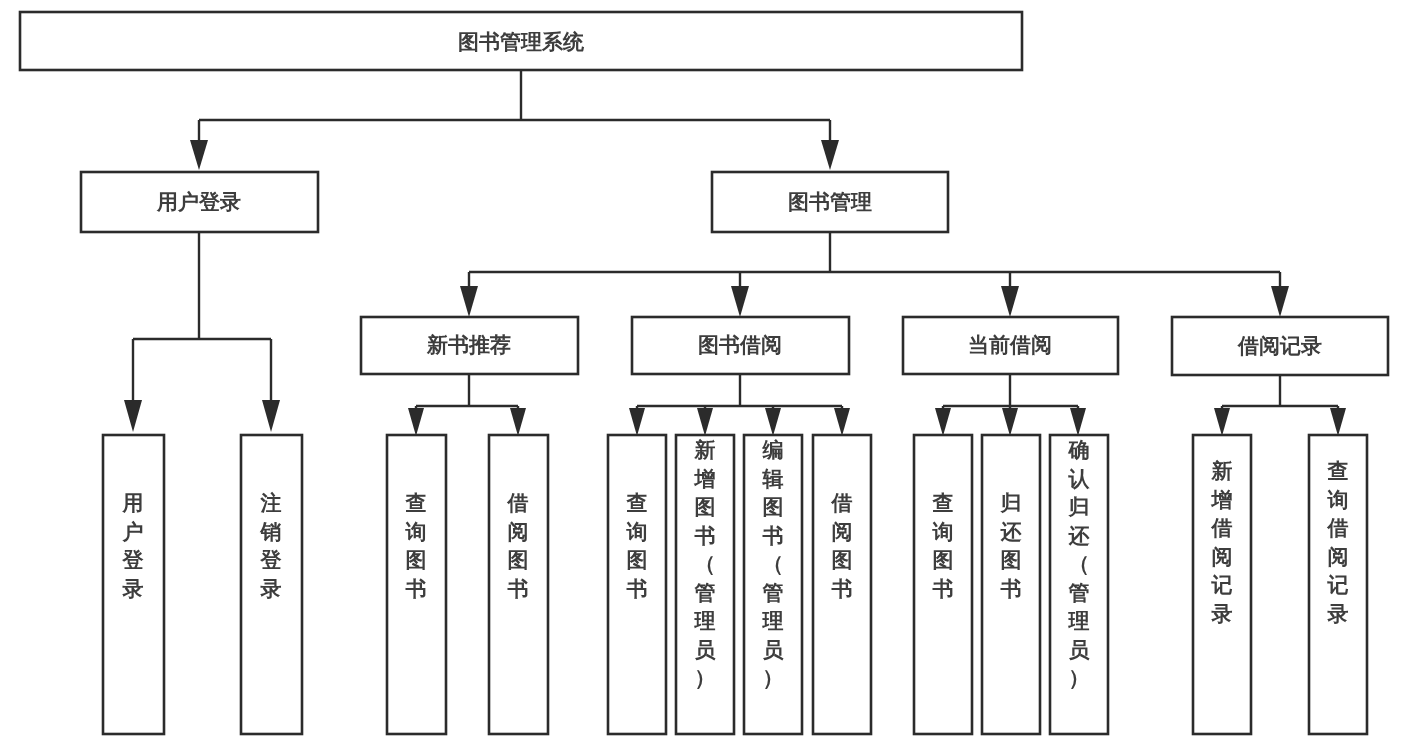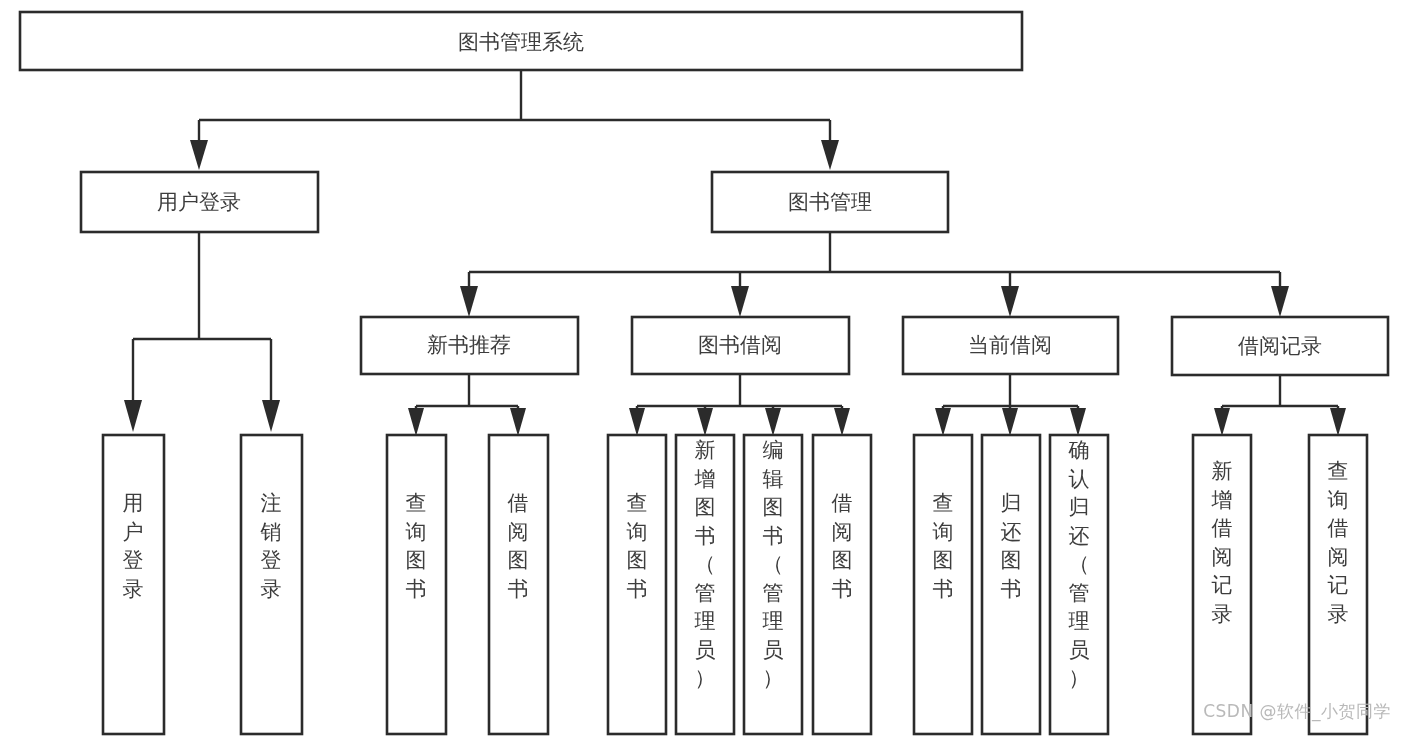--- a/index.html
+++ b/index.html
@@ -12,20 +12,21 @@
     width: 1405px;
     height: 747px;
     font-family: "DejaVu Sans", "Liberation Sans", sans-serif;
     overflow: hidden;
   }
   #diagram-root {
     position: relative;
     width: 1405px;
     height: 729px;
     background: #ffffff;
+    font-weight: bold;
   }
   svg#tree-svg {
     position: absolute;
     left: 0;
     top: 0;
     width: 1405px;
     height: 747px;
     display: block;
   }
   .node-box {
@@ -224,14 +225,13 @@
       <rect class="node-box" x="1193" y="435" width="58" height="299"></rect>
       <text class="leaf-label" x="1222" y="478"><tspan x="1222" y="478">新</tspan><tspan x="1222" y="506.5">增</tspan><tspan x="1222" y="535">借</tspan><tspan x="1222" y="563.5">阅</tspan><tspan x="1222" y="592">记</tspan><tspan x="1222" y="620.5">录</tspan></text>
     </g>
     <g>
       <rect class="node-box" x="1309" y="435" width="58" height="299"></rect>
       <text class="leaf-label" x="1338" y="478"><tspan x="1338" y="478">查</tspan><tspan x="1338" y="506.5">询</tspan><tspan x="1338" y="535">借</tspan><tspan x="1338" y="563.5">阅</tspan><tspan x="1338" y="592">记</tspan><tspan x="1338" y="620.5">录</tspan></text>
     </g>
 
   </svg>
 
-  <div class="watermark">CSDN @软件_小贺同学</div>
 </div>
 
 </body></html>

